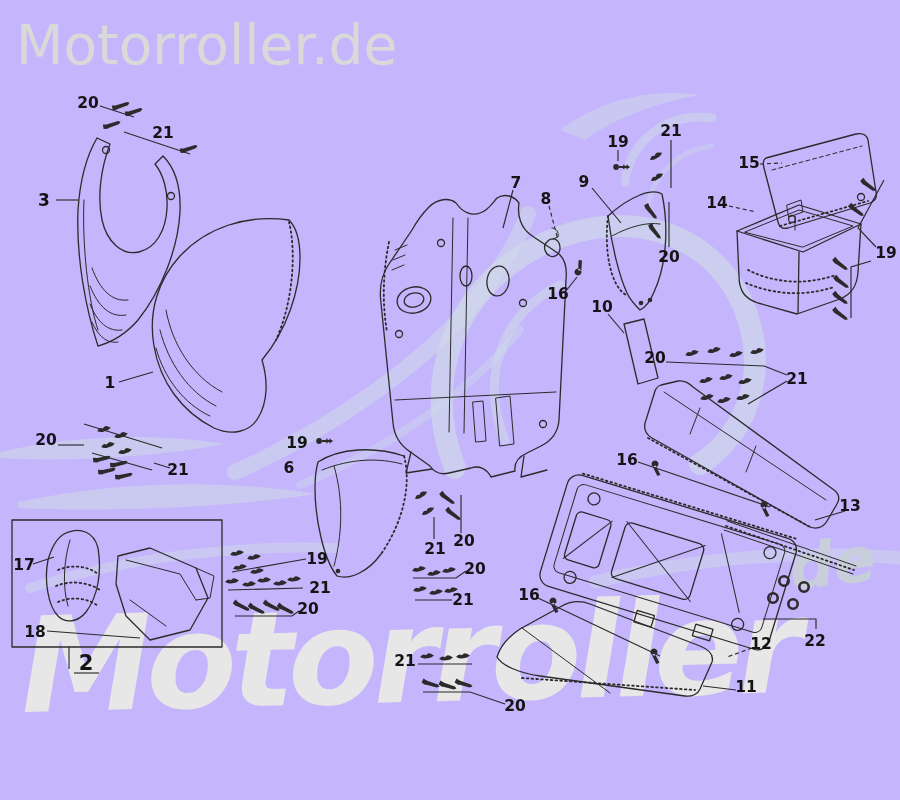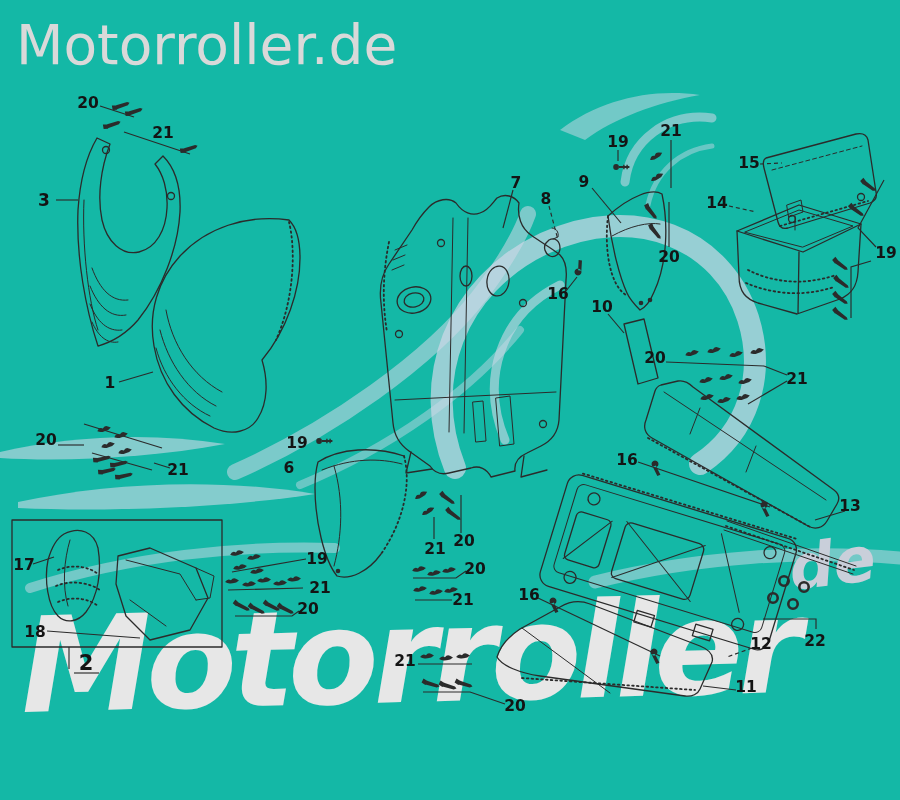--- a/index.html
+++ b/index.html
@@ -1,16 +1,16 @@
 <!DOCTYPE html>
 <html><head>
 <meta charset="utf-8">
 <style>
   html,body{margin:0;padding:0;background:#ffffff;}
-  .stage{position:relative;width:900px;height:800px;background:#14b8a6;overflow:hidden;}
+  .stage{position:relative;width:900px;height:800px;background:#c4b5fd;overflow:hidden;}
   svg{display:block;}
   #diagram path,#diagram rect,#diagram circle,#diagram ellipse,#diagram polyline{fill:none;stroke-width:1.3;stroke-linecap:round;stroke-linejoin:round;}
   #diagram .thin{stroke-width:1;}
   #diagram .dash{stroke-dasharray:4,3;}
   #diagram .dots{stroke-dasharray:1.6,3.2;stroke-width:1.8;}
   #leaders polyline{fill:none;stroke-width:1.15;}
   #leaders polyline.dash{stroke-dasharray:4,3;}
   #labels text{font-family:"DejaVu Sans",sans-serif;font-weight:bold;}
   .wm-logo{font-family:"DejaVu Sans",sans-serif;font-weight:500;}
   .wm-big{font-family:"DejaVu Sans",sans-serif;font-weight:bold;font-style:italic;letter-spacing:-6px;}

